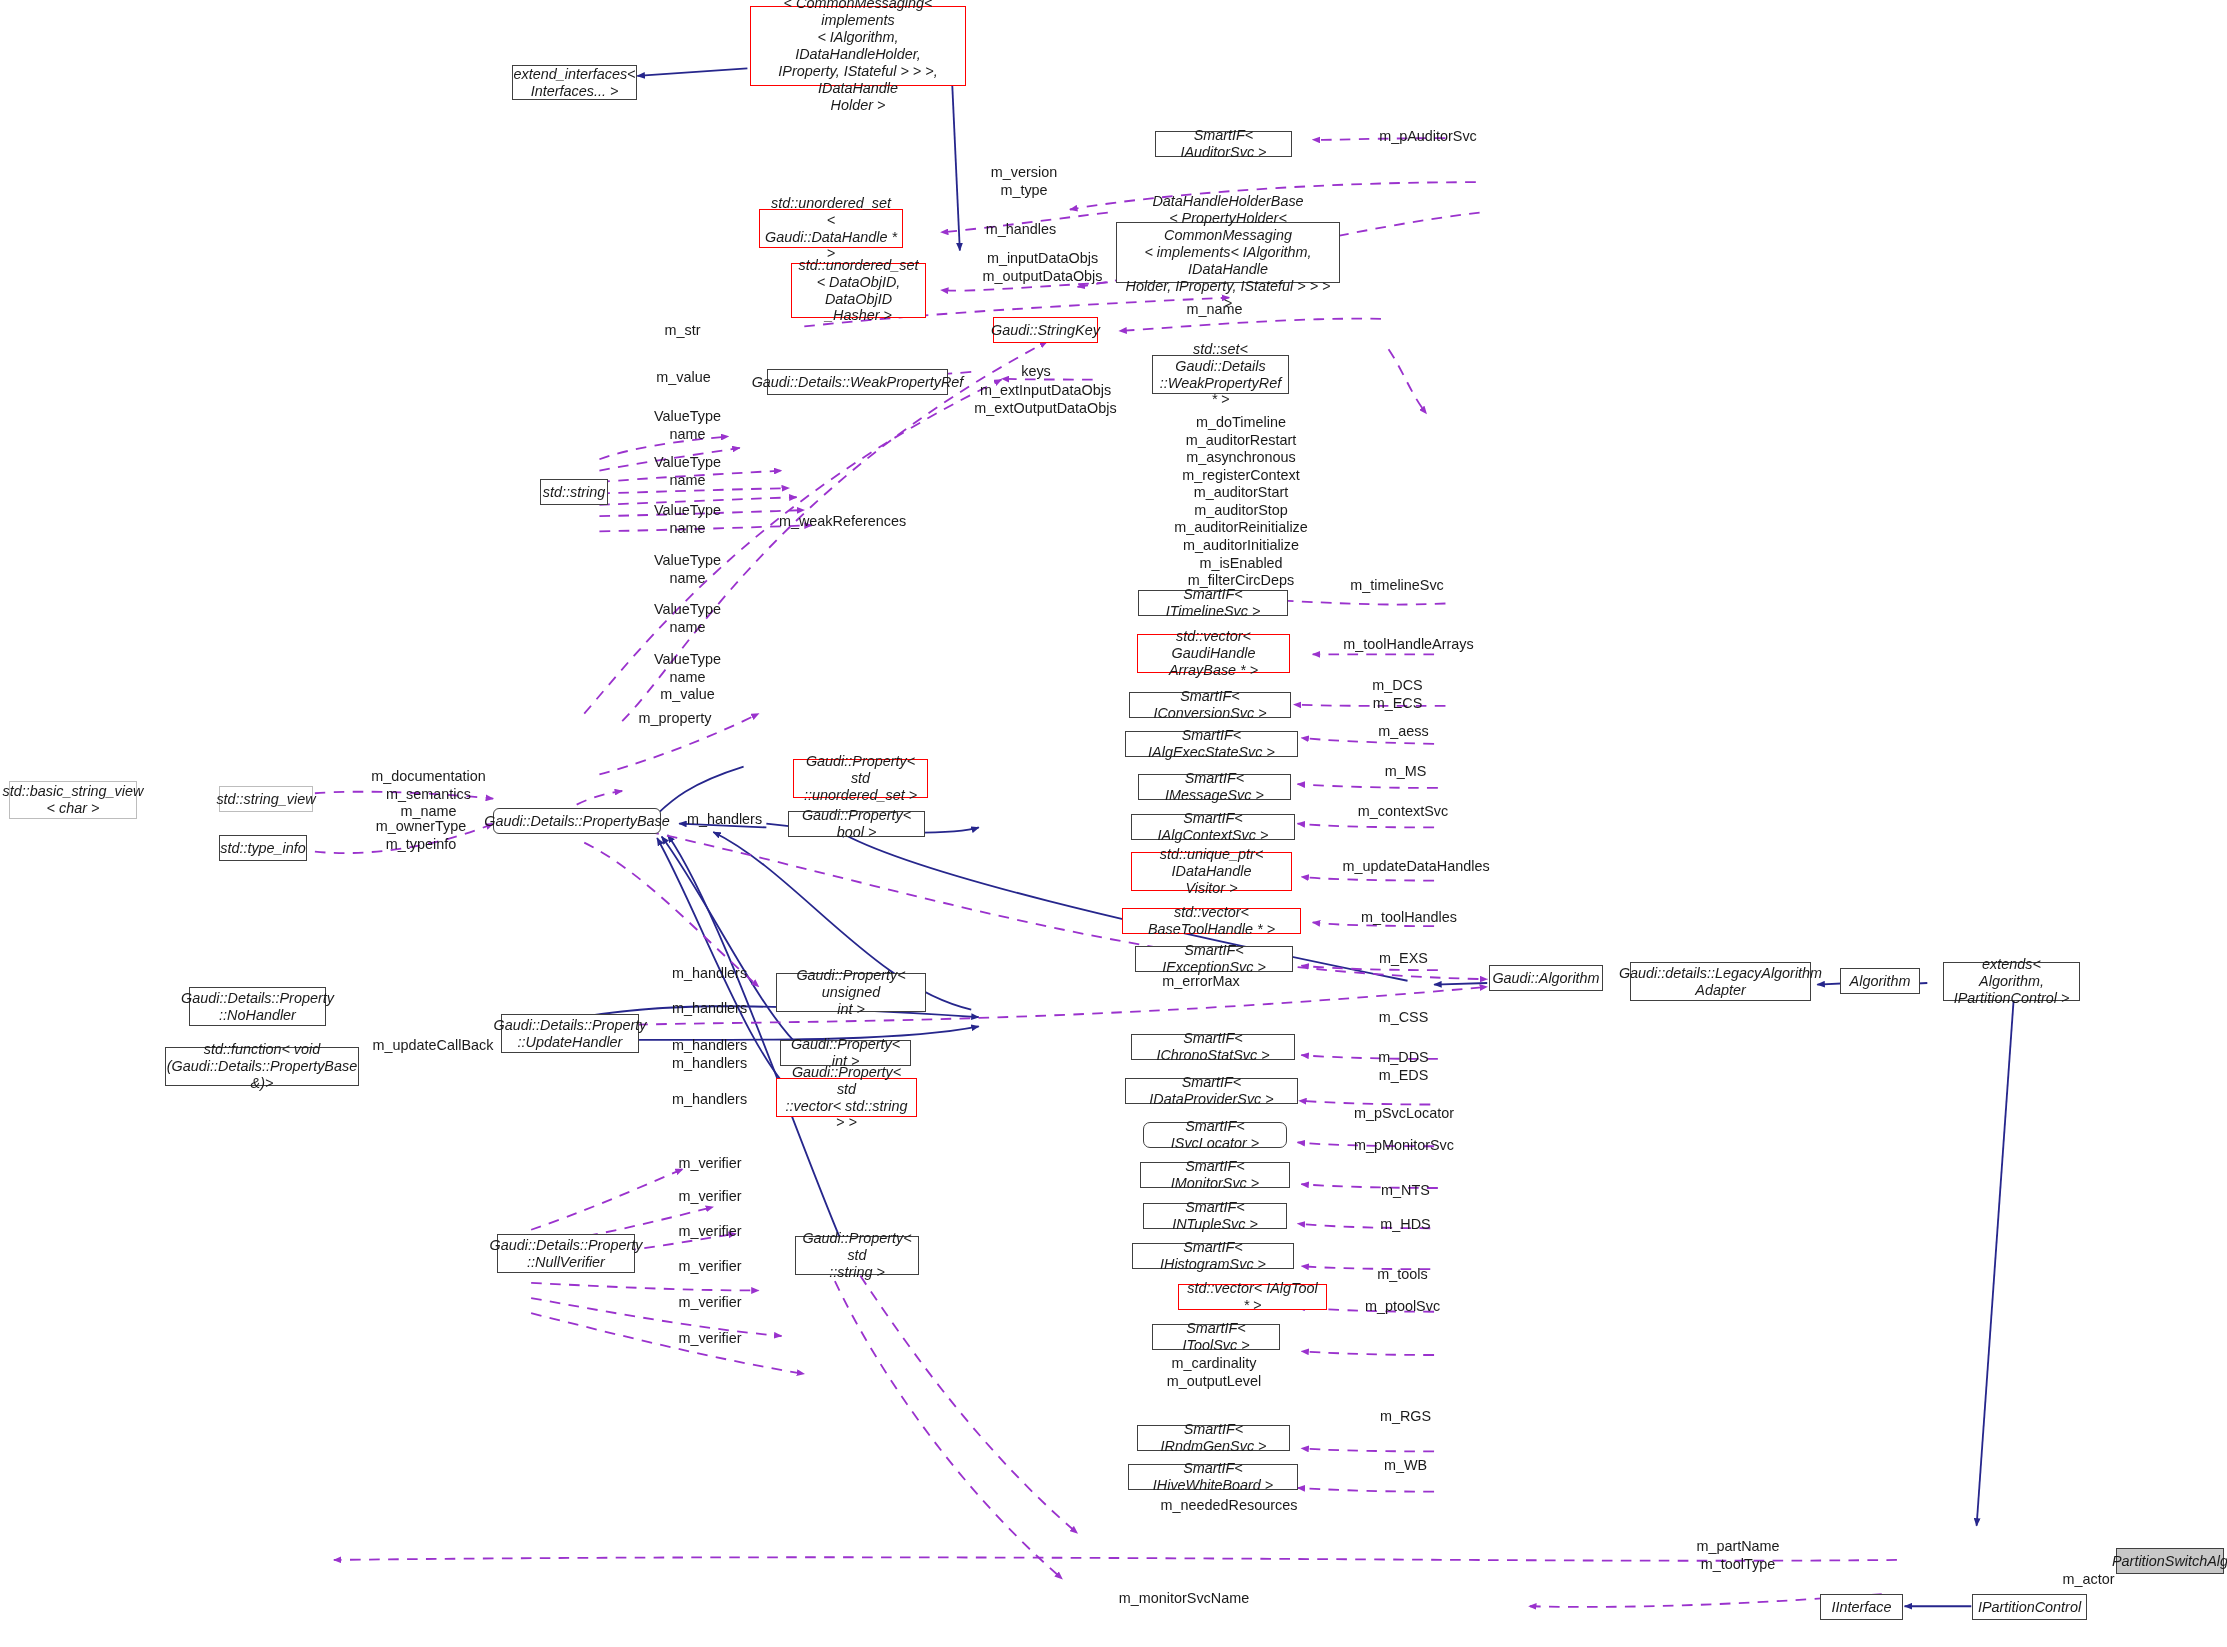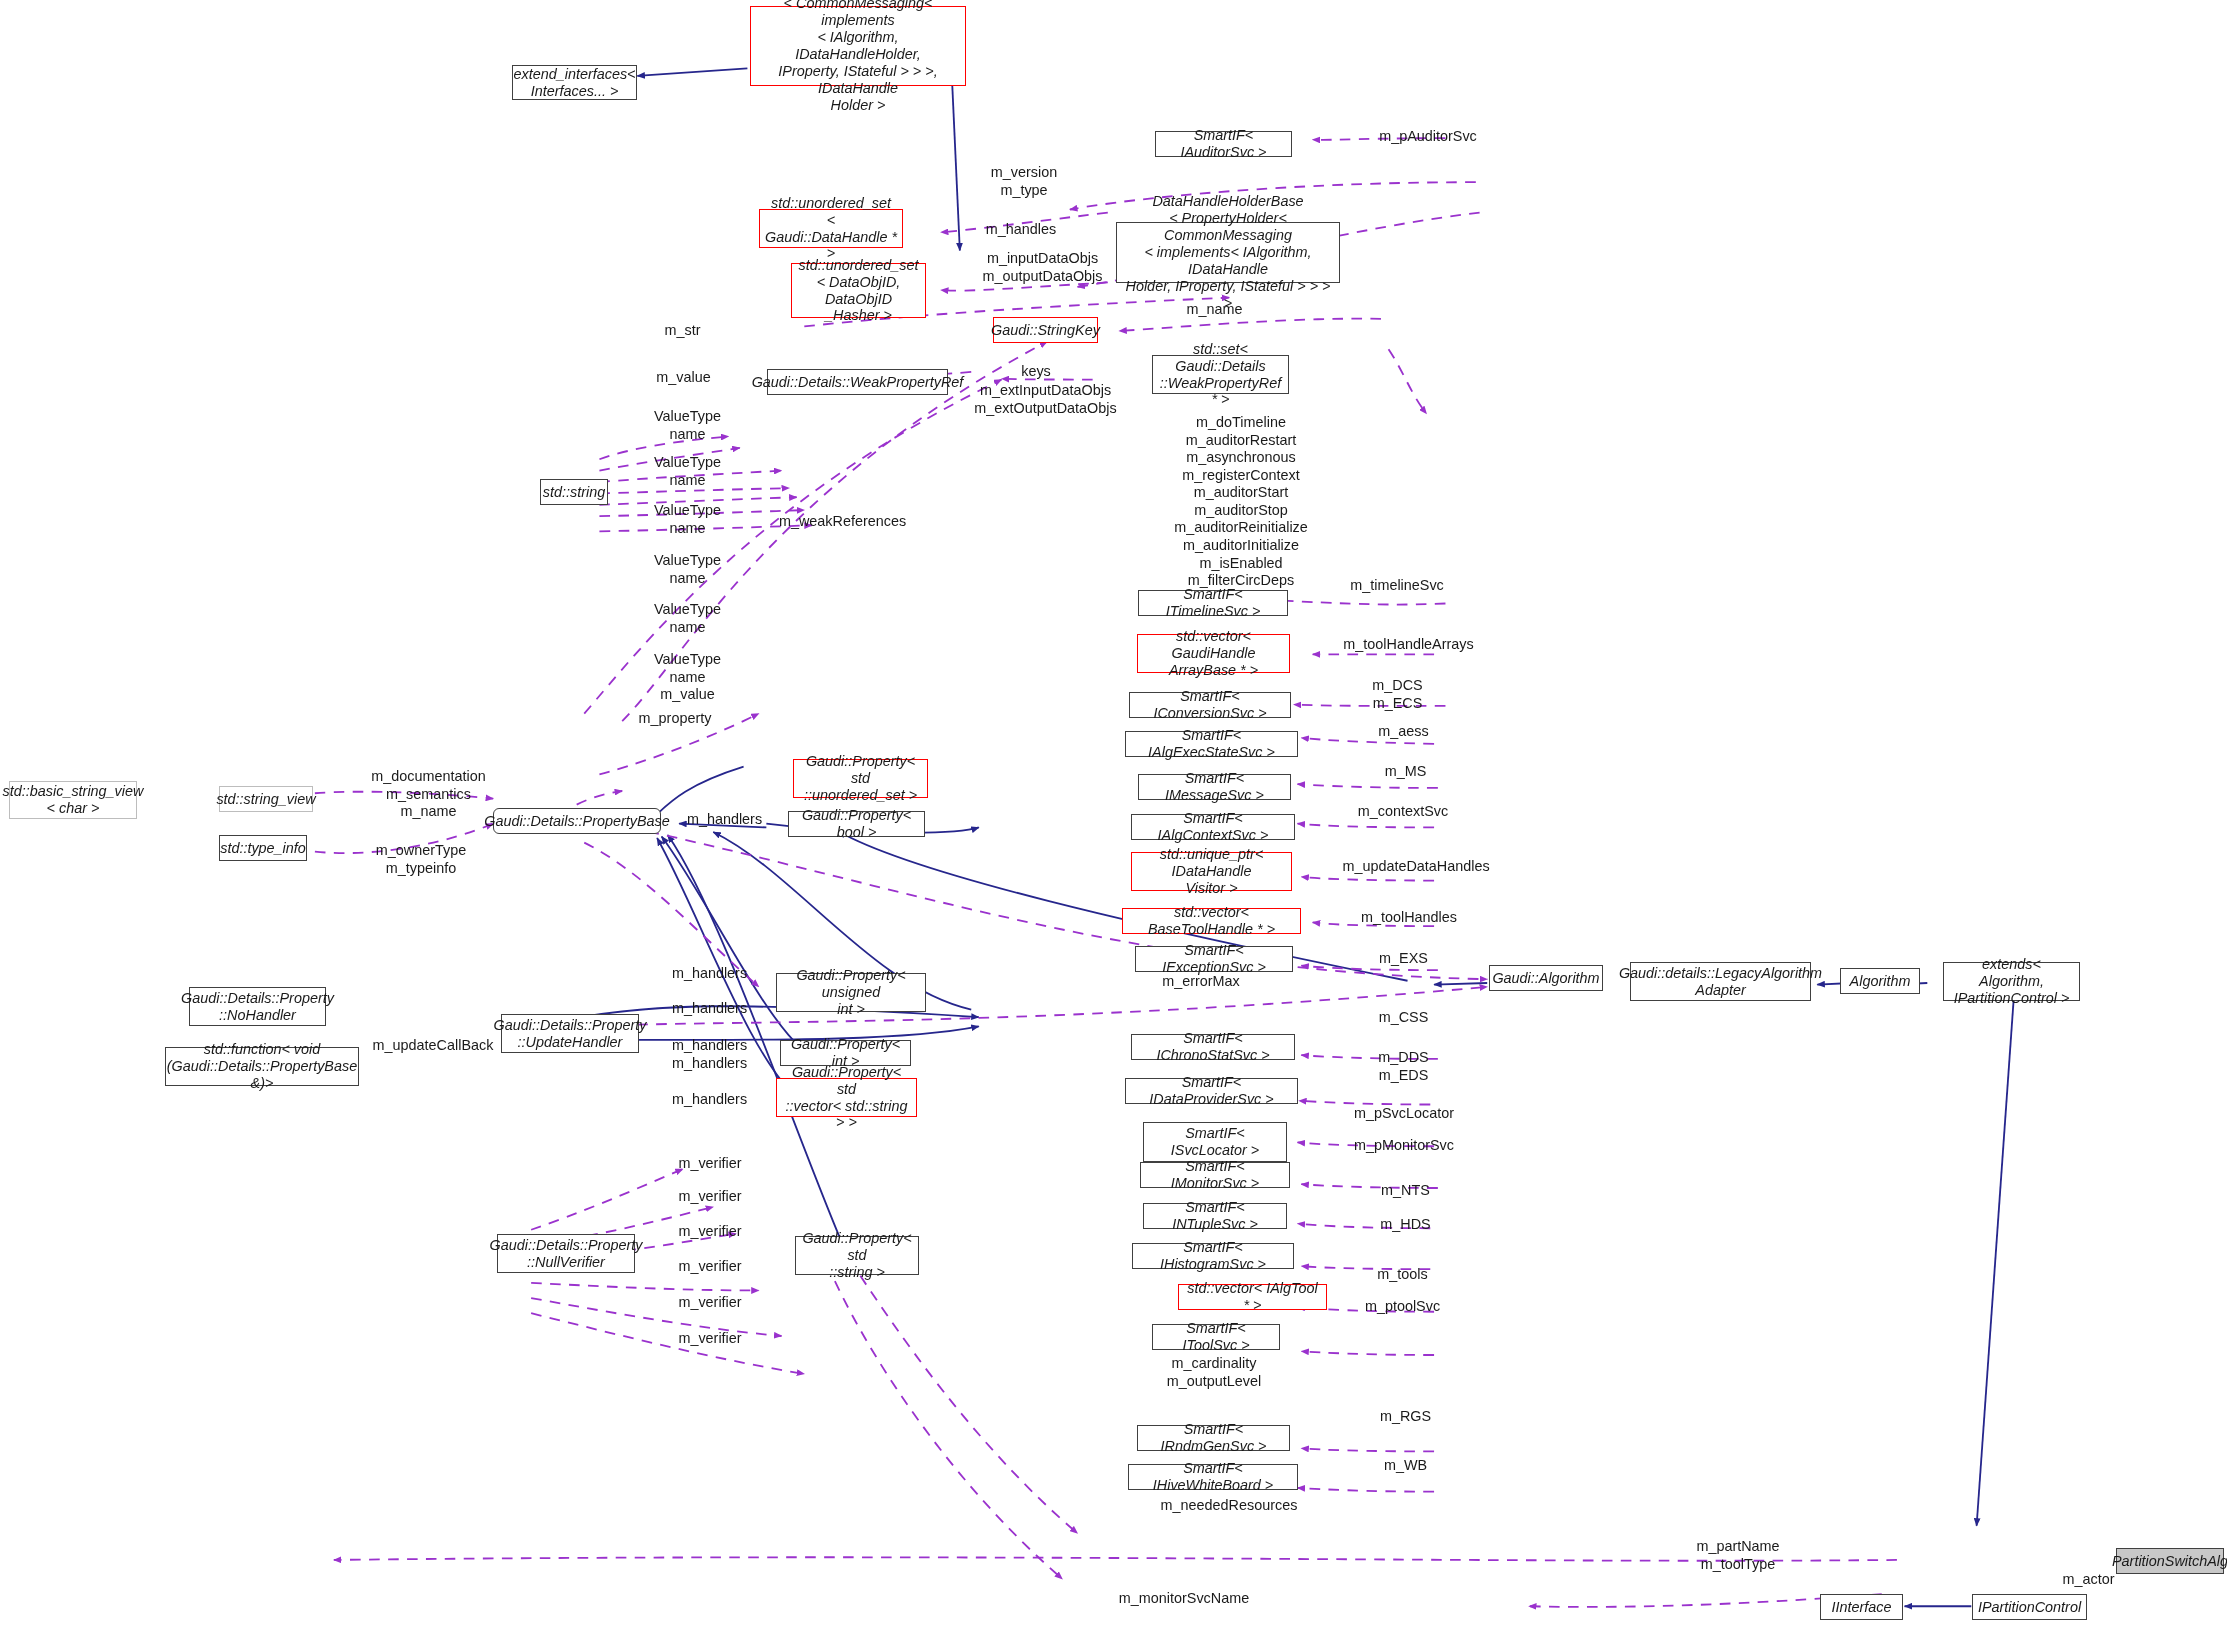--- a/index.html
+++ b/index.html
@@ -242,21 +242,21 @@
 Visitor &gt;</div>
 
   <div class="node red" style="left:1122px; top:908px; width:179px; height:26px;">std::vector&lt; BaseToolHandle * &gt;</div>
 
   <div class="node" style="left:1135px; top:946px; width:158px; height:26px;">SmartIF&lt; IExceptionSvc &gt;</div>
 
   <div class="node" style="left:1131px; top:1034px; width:164px; height:26px;">SmartIF&lt; IChronoStatSvc &gt;</div>
 
   <div class="node" style="left:1125px; top:1078px; width:173px; height:26px;">SmartIF&lt; IDataProviderSvc &gt;</div>
 
-  <div class="node" style="left:1143px; top:1122px; width:144px; height:40px;">SmartIF&lt; ISvcLocator &gt;</div>
+  <div class="node" style="left:1143px; top:1122px; width:144px; height:26px;border-radius:7px;">SmartIF&lt; ISvcLocator &gt;</div>
 
   <div class="node" style="left:1140px; top:1162px; width:150px; height:26px;">SmartIF&lt; IMonitorSvc &gt;</div>
 
   <div class="node" style="left:1143px; top:1203px; width:144px; height:26px;">SmartIF&lt; INTupleSvc &gt;</div>
 
   <div class="node" style="left:1132px; top:1243px; width:162px; height:26px;">SmartIF&lt; IHistogramSvc &gt;</div>
 
   <div class="node red" style="left:1138px; top:1284px; width:149px; height:26px;margin-left:40px;">std::vector&lt; IAlgTool * &gt;</div>
 
   <div class="node" style="left:1152px; top:1324px; width:128px; height:26px;">SmartIF&lt; IToolSvc &gt;</div>
@@ -322,21 +322,21 @@
 m_value</div>
 
   <div class="edge-label" style="left:622px; top:710px; width:106px;">m_property</div>
 
   <div class="edge-label" style="left:759px; top:513px; width:167px;">m_weakReferences</div>
 
   <div class="edge-label" style="left:345px; top:768px; width:167px;">m_documentation
 m_semantics
 m_name</div>
 
-  <div class="edge-label" style="left:345px; top:818px; width:152px;margin-top:24px;">m_ownerType
+  <div class="edge-label" style="left:345px; top:818px; width:152px;">m_ownerType
 m_typeinfo</div>
 
   <div class="edge-label" style="left:664px; top:811px; width:121px;">m_handlers</div>
 
   <div class="edge-label" style="left:357px; top:1037px; width:152px;">m_updateCallBack</div>
 
   <div class="edge-label" style="left:649px; top:965px; width:121px;">m_handlers</div>
 
   <div class="edge-label" style="left:649px; top:1000px; width:121px;">m_handlers</div>
 

